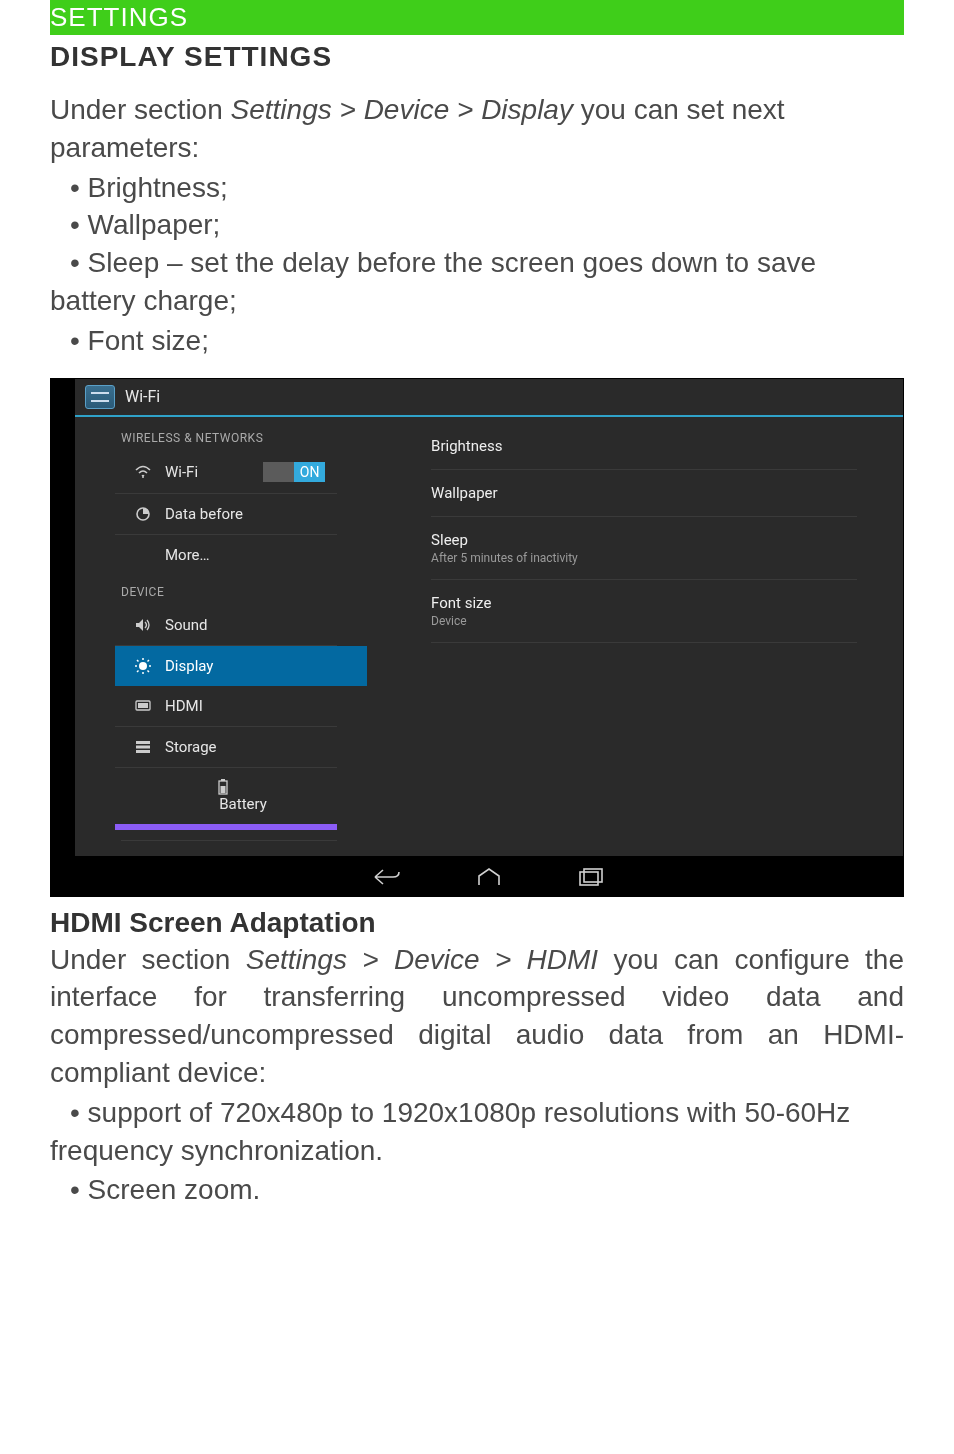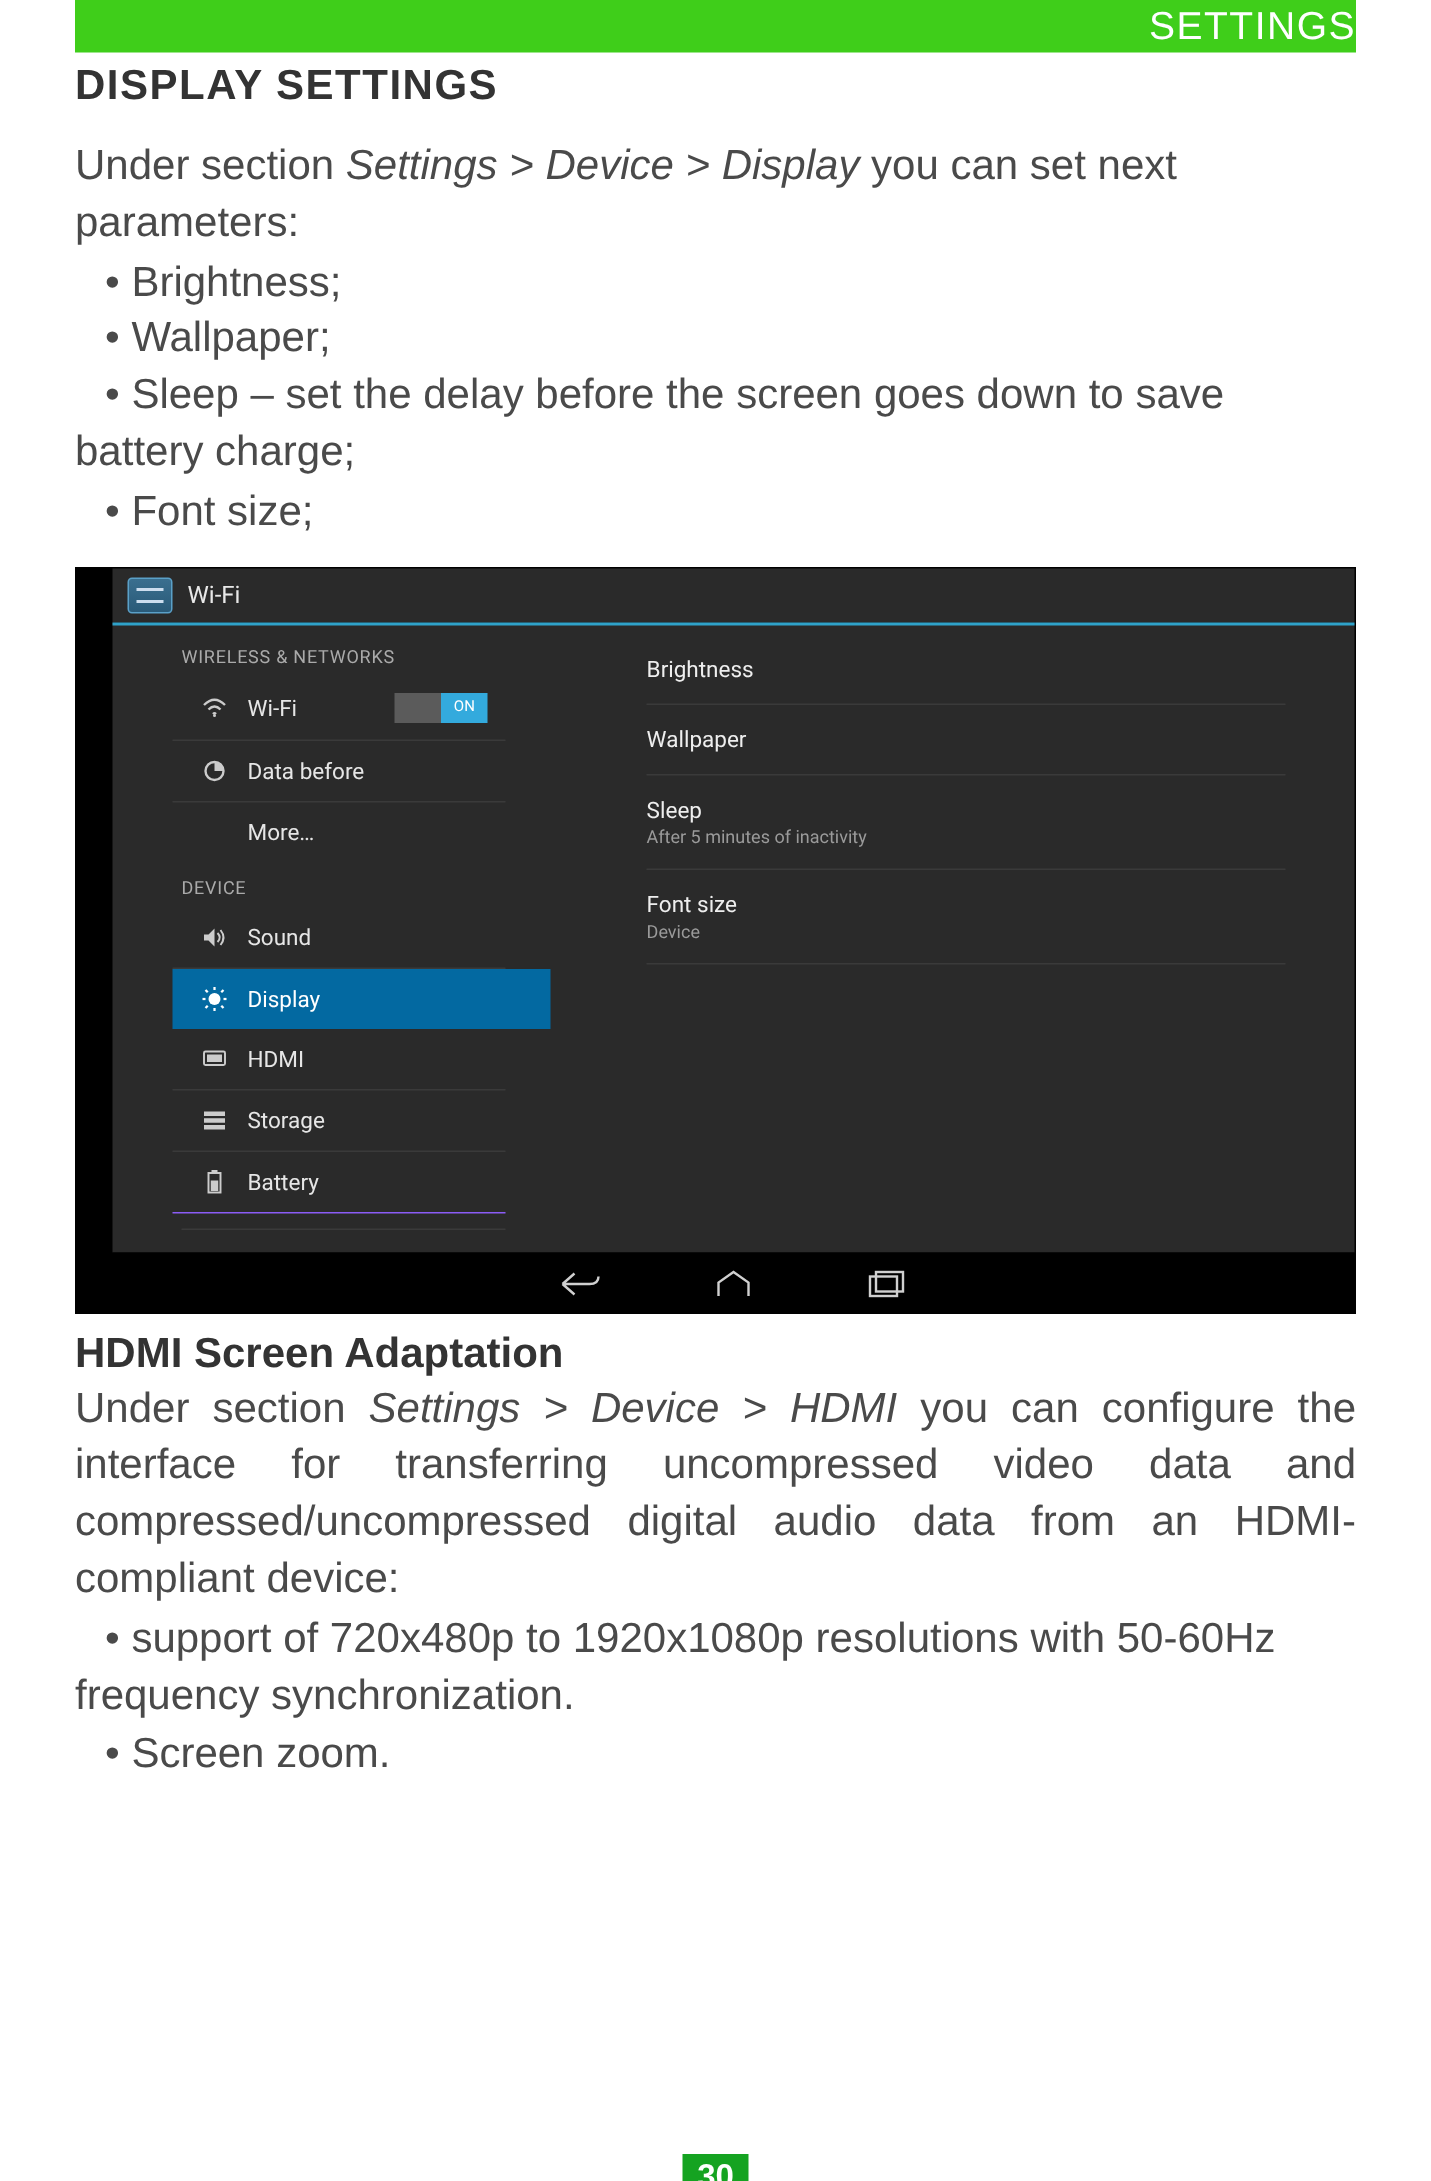--- a/index.html
+++ b/index.html
@@ -6,21 +6,21 @@
   body {
     font-family: "Segoe UI", "Helvetica Neue", Arial, sans-serif;
     background: #fff;
     width: 954px;
     margin: 0 auto;
     color: #333;
   }
   .green-banner {
     background: #3fce1a;
     color: #fff;
-    text-align: right;
+    text-align: left;
     font-size: 26px;
     padding: 2px 0 2px 0;
     letter-spacing: 1px;
     margin: 0 50px;
   }
   .content {
     padding: 0 50px;
   }
   .section-heading {
     font-weight: 700;
@@ -144,21 +144,21 @@
     display: flex;
     font-size: 10px;
   }
   .toggle .off {
     flex:1; background:#5b5b5b;
   }
   .toggle .on {
     flex:1; background:#33aadd;
     color:#fff;
     display:flex; align-items:center; justify-content:center;
-    font-size:10px;
+    font-size:14px;
   }
   .right-item {
     padding: 14px 0 14px 0;
     margin: 0 46px 0 46px;
     border-bottom: 1px solid #3a3a3a;
   }
   .right-item .ri-title { color: #eee; font-size: 15px; }
   .right-item .ri-sub { color: #9a9a9a; font-size: 12px; margin-top: 2px; }
   .navbar {
     background: #000;
@@ -287,21 +287,21 @@
           <span class="icon-slot">
             <svg width="14" height="12" viewBox="0 0 14 12">
                 <rect x="0" y="0" width="14" height="3" fill="#ccc"></rect>
                 <rect x="0" y="4.5" width="14" height="3" fill="#ccc"></rect>
                 <rect x="0" y="9" width="14" height="3" fill="#ccc"></rect>
               </svg>
           </span>
           <span>Storage</span>
         </div>
 
-        <div class="menu-item" style="border-bottom:1px solid #8b5cf6;">
+        <div class="menu-item" style="border-bottom:6px solid #8b5cf6;flex-direction:column;">
           <span class="icon-slot">
             <svg width="10" height="16" viewBox="0 0 10 16">
                 <rect x="3" y="0" width="4" height="2" fill="#ccc"></rect>
                 <rect x="1" y="2" width="8" height="13" stroke="#ccc" fill="none" stroke-width="1.3"></rect>
                 <rect x="2.5" y="7" width="5" height="7" fill="#ccc"></rect>
               </svg>
           </span>
           <span>Battery</span>
         </div>
         <div style="height:6px; margin-left:46px; border-top:1px solid #3a3a3a; margin-right:36px; margin-top:10px;"></div>

